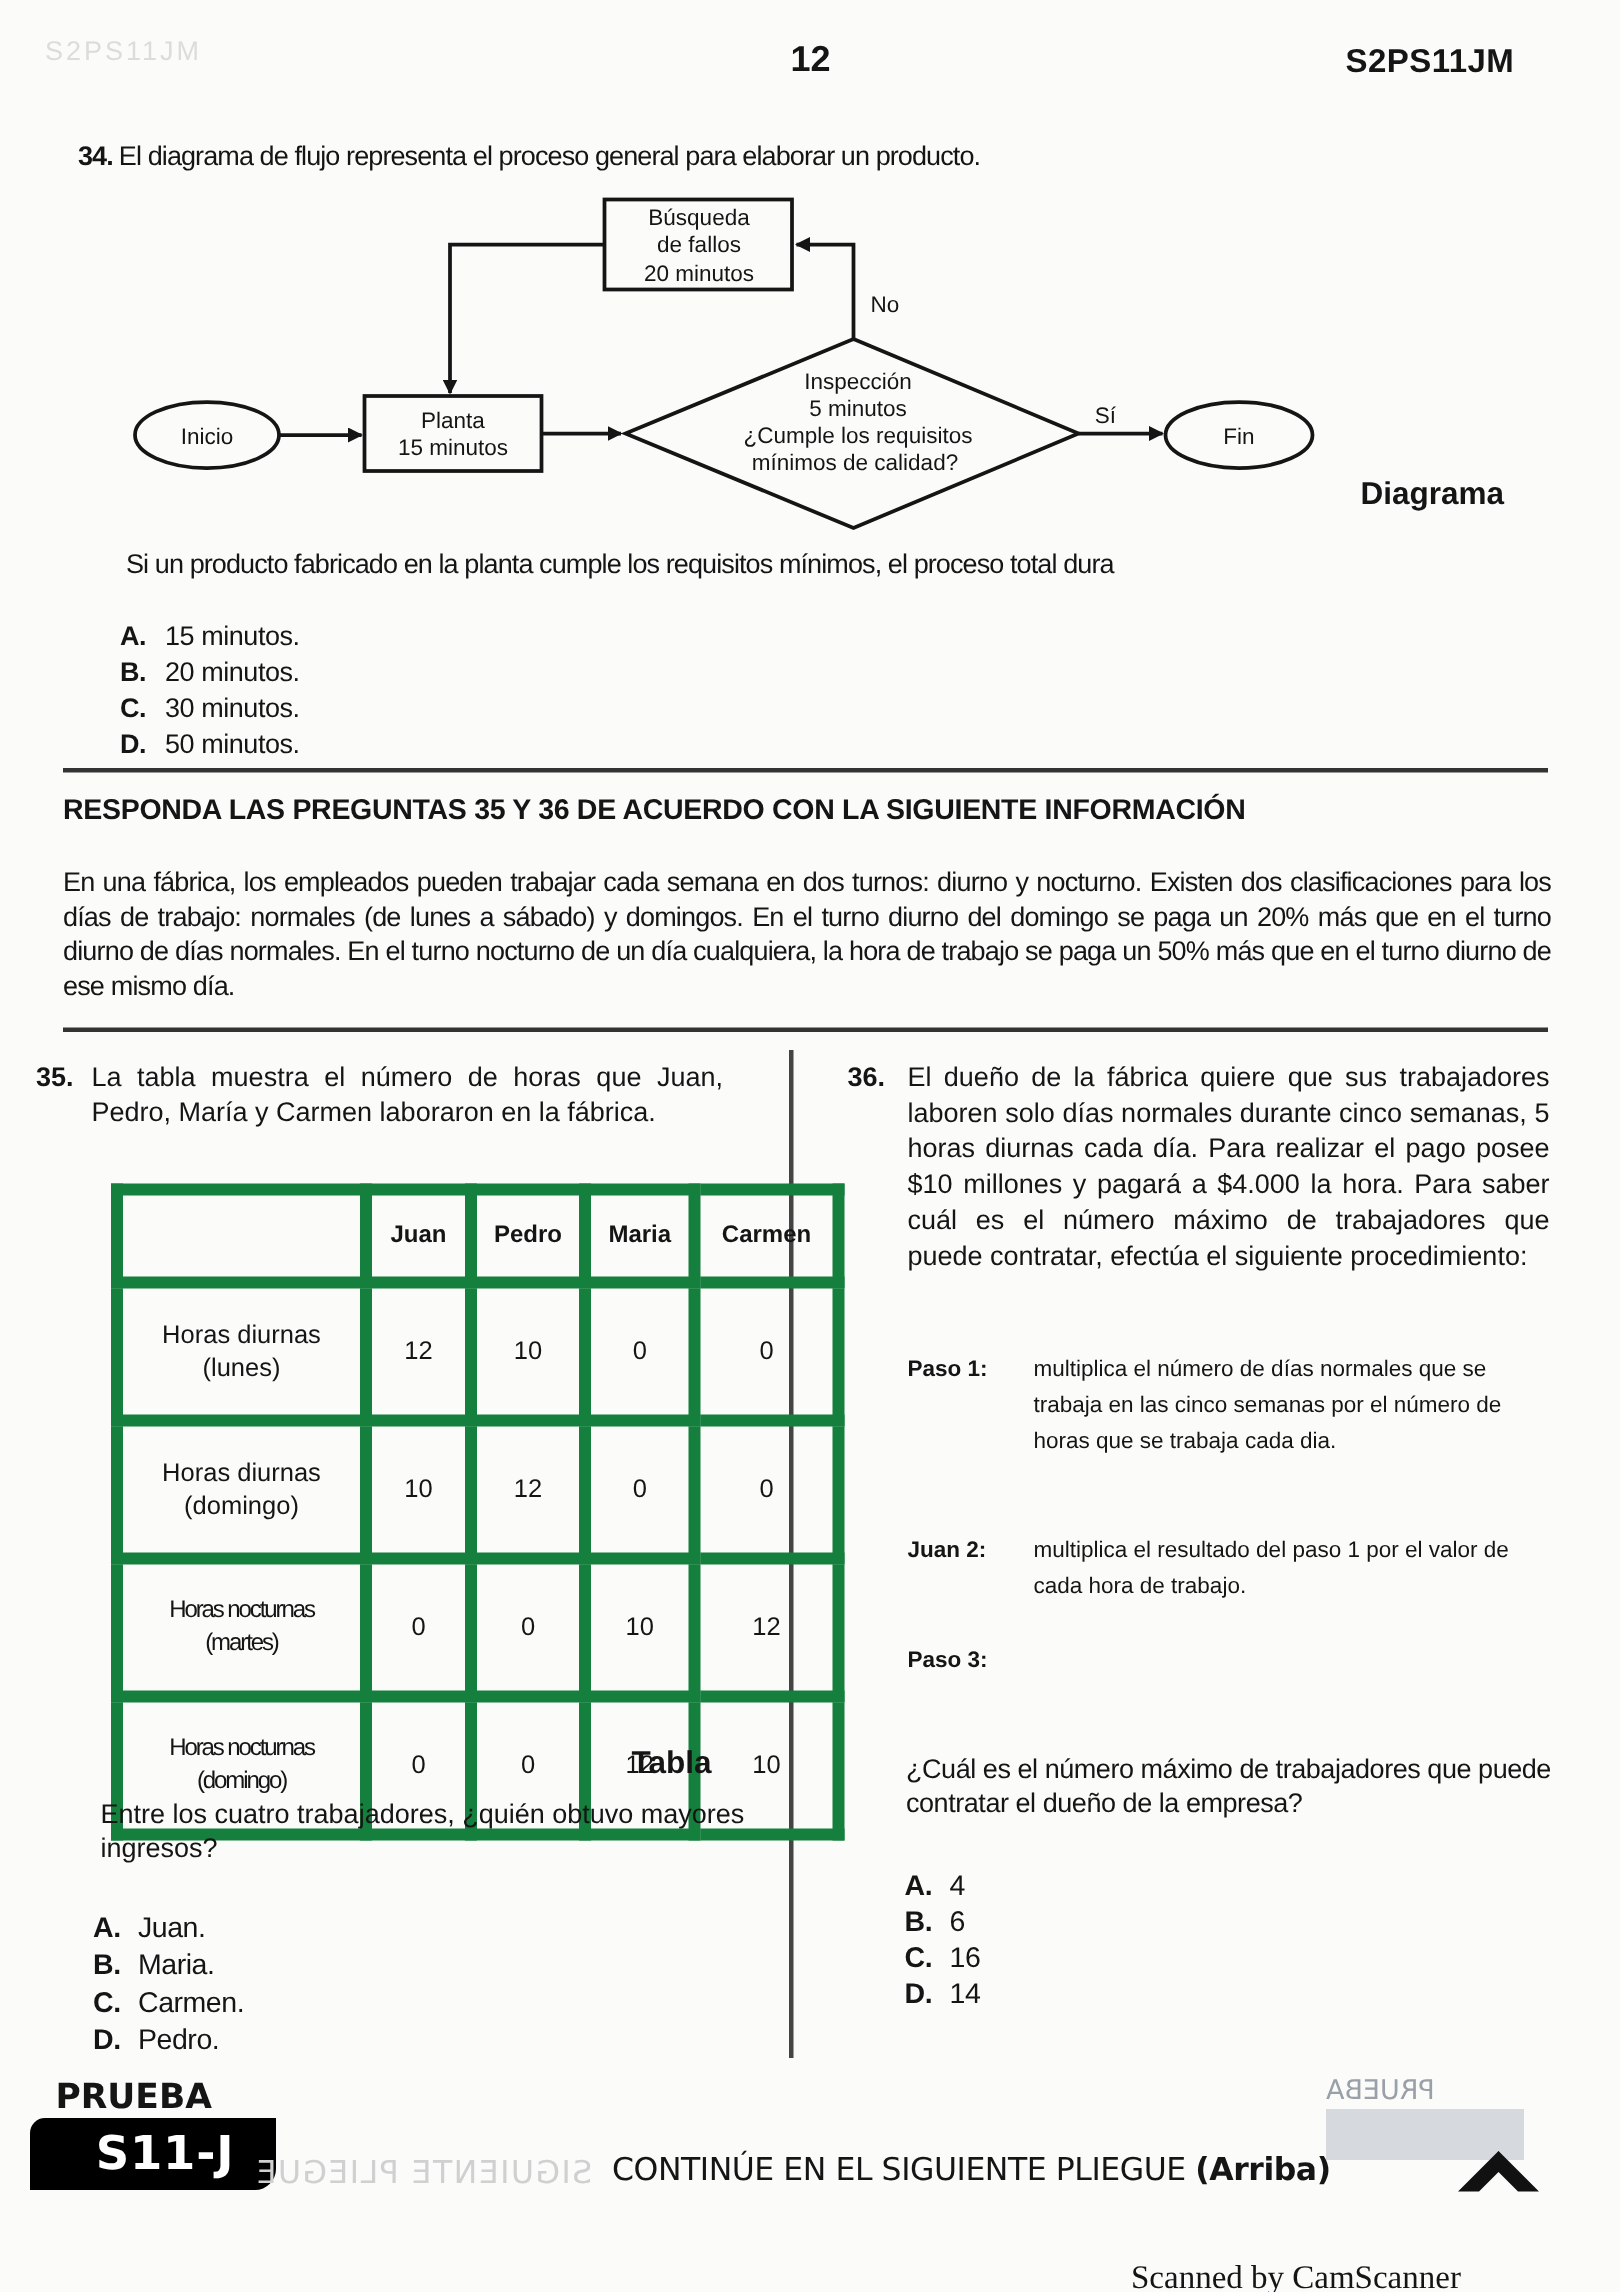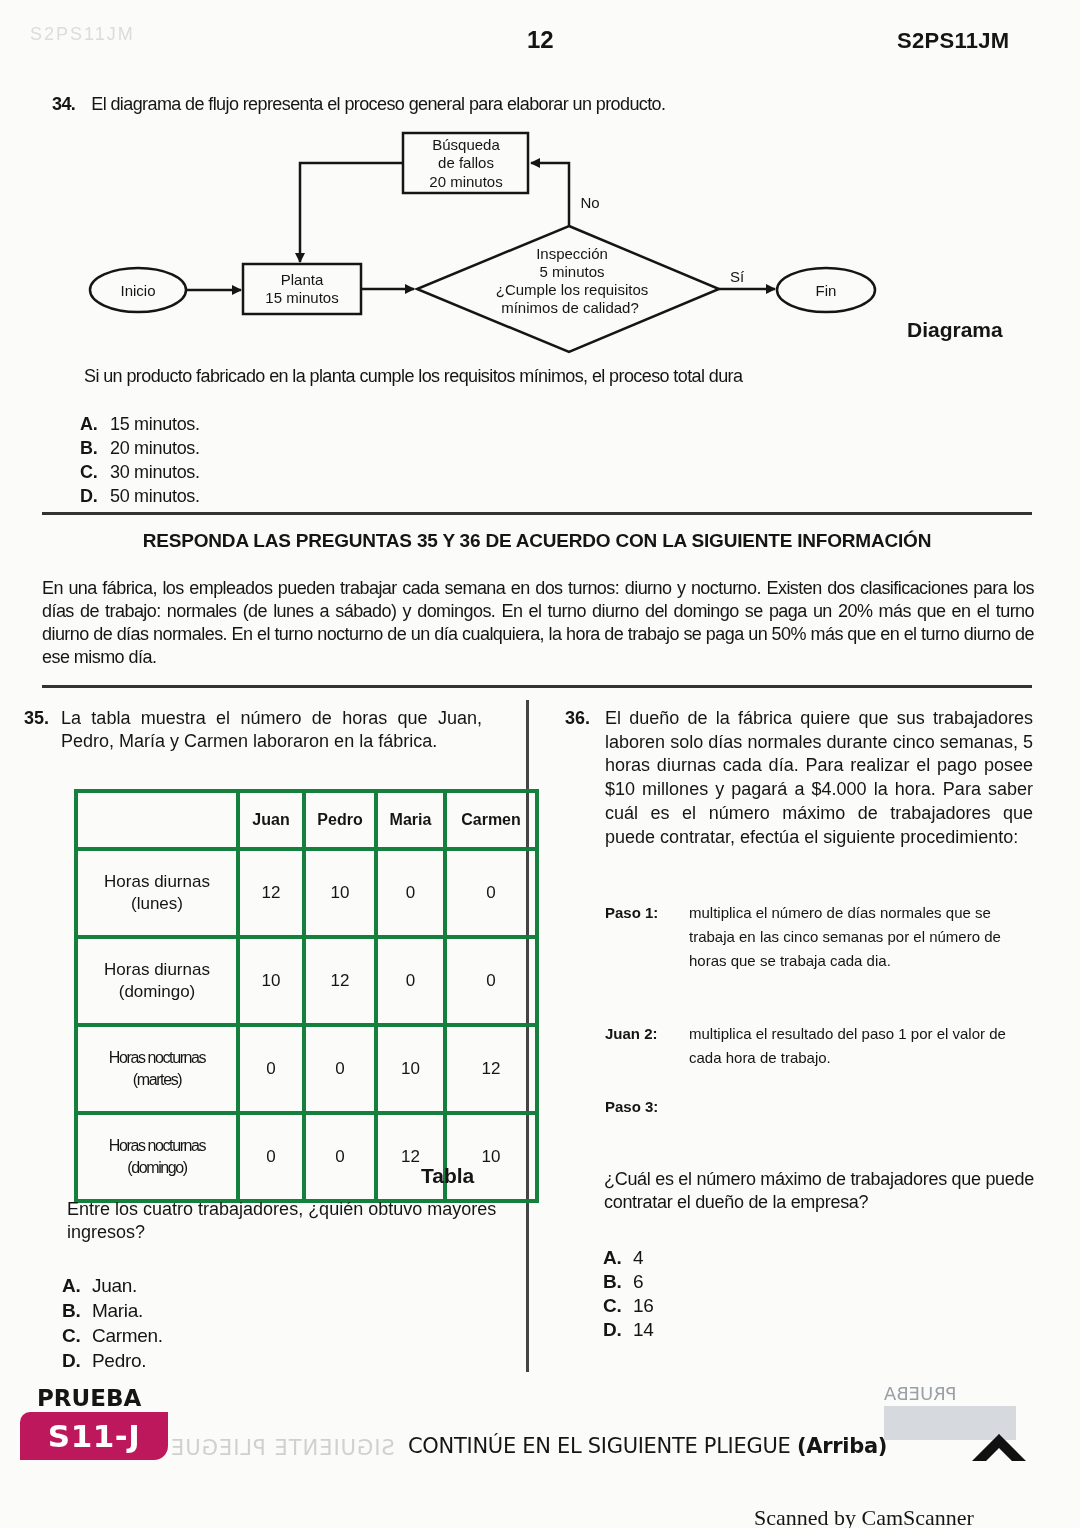--- a/index.html
+++ b/index.html
@@ -6,56 +6,56 @@
   body {
     width: 1080px; height: 1528px; position: relative; overflow: hidden;
     background: #fbfbf9; color: #151515;
     font-family: "Liberation Sans", sans-serif;
   }
   .abs { position: absolute; }
   .page-num { left: 527px; top: 26px; font-size: 24px; font-weight: bold; }
   .code { left: 897px; top: 28px; font-size: 22px; font-weight: bold; letter-spacing: 0.3px; }
   .ghost-tl { left: 30px; top: 24px; font-size: 18px; color: #dcdcdc; letter-spacing: 2px; }
   .q34 { left: 52px; top: 94px; font-size: 18px; letter-spacing: -0.6px; }
-  .q34 b { margin-right: 16px; }
+  .q34 b { margin-right: 4px; }
   
   .fc-text { font-size: 15px; text-anchor: middle; fill: #151515; font-family: "Liberation Sans", sans-serif; }
   .diag-label { left: 907px; top: 318px; font-size: 21px; font-weight: bold; }
   .q34-stem { left: 84px; top: 366px; font-size: 18px; letter-spacing: -0.6px; }
   .opts { font-size: 18px; line-height: 24px; letter-spacing: -0.3px; }
   .opts div { white-space: nowrap; }
   .opts b { display: inline-block; width: 30px; }
   .rule { height: 3px; background: #333; left: 42px; width: 990px; }
-  .section-head { left: 42px; width: 990px; top: 530px; text-align: center; font-size: 19px; font-weight: bold; letter-spacing: -0.2px; }
+  .section-head { left: 42px; width: 990px; top: 530px; font-size: 19px; font-weight: bold; letter-spacing: -0.2px; }
   .intro { left: 42px; width: 992px; top: 577px; font-size: 18px; line-height: 23px; text-align: justify; letter-spacing: -0.55px; }
   .col-divider { left: 526px; top: 700px; width: 3px; height: 672px; background: #444; }
   .q35 { left: 24px; top: 707px; width: 458px; font-size: 18px; line-height: 23px; }
   .qnum { font-weight: bold; position: absolute; left: 0; }
   .qbody { margin-left: 37px; text-align: justify; }
   table.hours {
     position: absolute; left: 74px; top: 789px; border-collapse: collapse;
     font-size: 17px; background: transparent;
   }
-  table.hours td, table.hours th { border: 4px solid #15803d; text-align: center; padding: 4px; }
+  table.hours td, table.hours th { border: 8px solid #15803d; text-align: center; padding: 4px; }
   table.hours th { font-weight: bold; height: 46px; font-size: 16px; }
   table.hours td { height: 76px; }
   table.hours td.rowhead { width: 148px; line-height: 22px; }
   table.hours td.rowhead.condensed { letter-spacing: -1.4px; font-size: 16px; }
   .tabla-label { left: 421px; top: 1164px; font-size: 21px; font-weight: bold; }
   .q35-stem { left: 67px; top: 1198px; width: 440px; font-size: 18px; line-height: 23px; }
   .q36 { left: 565px; top: 707px; width: 468px; font-size: 18px; line-height: 23.7px; }
   .step { position: absolute; left: 605px; width: 430px; font-size: 15px; line-height: 24px; }
   .step b { position: absolute; left: 0; }
   .step .step-body { margin-left: 84px; }
   .q36-stem { left: 604px; top: 1168px; width: 430px; font-size: 18px; line-height: 23px; letter-spacing: -0.3px; }
   .footer-prueba { left: 37px; top: 1385px; font-size: 23px; font-weight: bold; font-family: "DejaVu Sans", sans-serif; }
   .footer-badge {
-    left: 20px; top: 1412px; width: 148px; height: 48px; background: #be185d; color: #fff;
+    left: 20px; top: 1412px; width: 148px; height: 48px; background: #000000; color: #fff;
     border-radius: 10px 0 14px 0; font-family: "DejaVu Sans", sans-serif; font-weight: bold;
-    font-size: 31px; line-height: 48px; text-align: center; letter-spacing: 0.5px;
+    font-size: 31px; line-height: 48px; text-align: center; letter-spacing: 0.5px; padding-left: 16px;
   }
   .footer-ghost { left: 170px; top: 1436px; font-size: 21px; color: #d0d0d0; font-family: "DejaVu Sans", sans-serif; letter-spacing: 1px; }
   .footer-continue { left: 408px; top: 1434px; font-size: 21px; font-family: "DejaVu Sans", sans-serif; letter-spacing: -0.3px; }
   .footer-continue .arriba { font-weight: bold; }
   .arrow-up { left: 968px; top: 1428px; }
   .ghost-badge { left: 884px; top: 1383px; font-size: 18px; color: #9aa0a8; font-family: "DejaVu Sans", sans-serif; transform: scaleX(-1); }
   .ghost-badge-box { left: 884px; top: 1406px; width: 132px; height: 34px; background: #b8c0c8; opacity: 0.55; }
   .camscanner { left: 754px; top: 1489px; font-size: 22px; font-family: Liberation Serif, serif; margin-top: 16px; }
 </style>
 </head>

